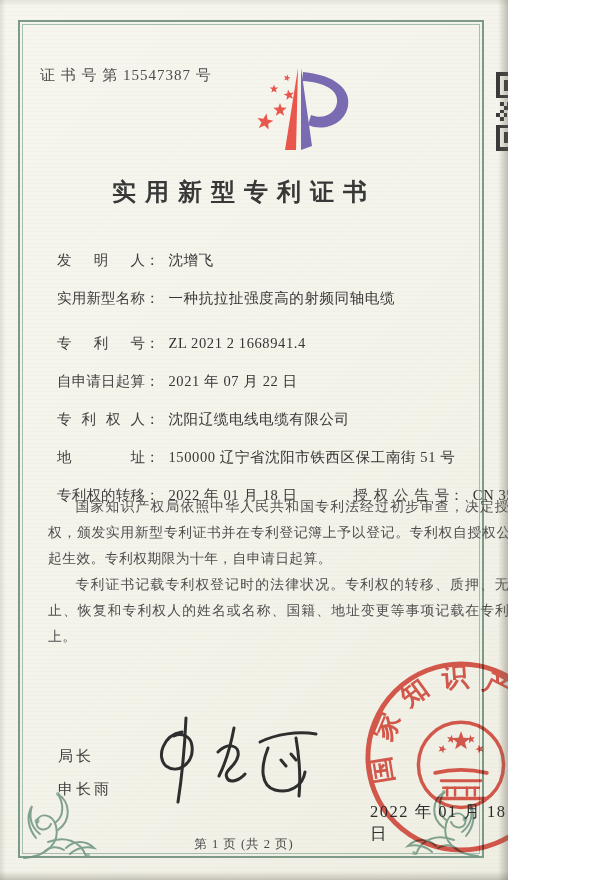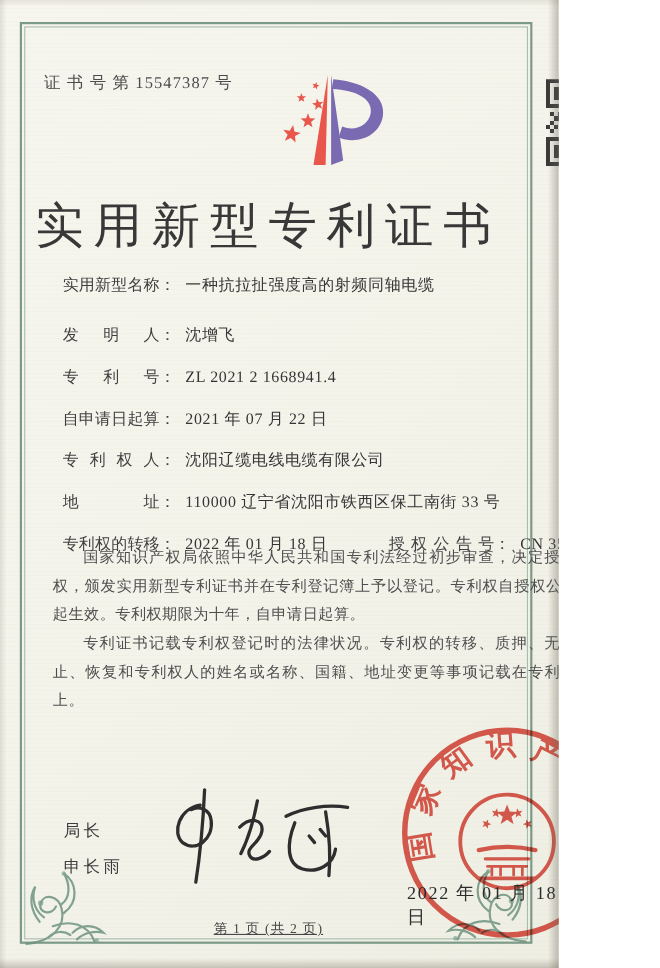--- a/index.html
+++ b/index.html
@@ -21,42 +21,42 @@
 
   .frame-outer{position:absolute;left:18px;top:20px;right:24px;bottom:22px;border:2px solid #7c9a88;}
   .frame-inner{position:absolute;inset:2px;border:1px solid #a6bcac;}
 
   .cert-no{position:absolute;left:40px;top:66px;font-size:15px;color:#4c4c4c;letter-spacing:1px;}
 
   .logo{position:absolute;left:244px;top:64px;width:112px;height:92px;}
   .qr{position:absolute;left:496px;top:72px;width:79px;height:79px;}
 
   .title{position:absolute;left:0;right:20px;top:176px;text-align:center;
-    font-size:44px;font-weight:400;color:#383838;letter-spacing:9px;}
+    font-size:24px;font-weight:700;color:#383838;letter-spacing:9px;}
 
   .fields{position:absolute;left:57px;top:250px;width:505px;font-size:14.5px;color:#3c3c3c;}
   .field-row{line-height:21px;margin-bottom:17px;white-space:nowrap;}
   .field-row.first{margin-bottom:24px;}
   .field-label{display:inline-block;width:88px;text-align:justify;text-align-last:justify;color:#3f3f3f;}
   .field-colon{margin-right:9px;}
   .field-value{letter-spacing:.6px;color:#353535;}
   .pair2{margin-left:40px;}
   .pair2 .field-label{width:96px;margin-left:12px;}
 
   .paras{position:absolute;left:48px;top:494px;width:506px;font-size:13.8px;color:#4e4e4e;
     line-height:26px;text-align:justify;letter-spacing:.4px;}
   .paras p{margin:0;text-indent:2em;}
 
   .signer{position:absolute;left:58px;top:740px;font-size:15px;color:#3c3c3c;letter-spacing:3px;line-height:33px;}
   .sig-hand{position:absolute;left:148px;top:712px;width:185px;height:96px;}
 
   .seal{position:absolute;left:362px;top:658px;width:198px;height:198px;mix-blend-mode:multiply;z-index:3;}
   .seal-date{position:absolute;left:370px;top:801px;font-size:16.5px;color:#2c2c2c;letter-spacing:1.5px;z-index:4;}
 
-  .footer{position:absolute;left:0;right:20px;top:836px;text-align:center;font-size:12.5px;color:#474747;letter-spacing:1px;text-decoration:underline;}
+  .footer{position:absolute;left:0;right:20px;top:836px;text-align:center;font-size:12.5px;color:#474747;letter-spacing:1px;}
 
   .orn{position:absolute;width:96px;height:96px;z-index:1;}
   .orn-bl{left:14px;bottom:16px;}
   .orn-br{right:20px;bottom:18px;transform:scaleX(-1);}
 </style>
 </head>
 <body>
 
 <div id="paper">
 
@@ -226,37 +226,37 @@
       <rect x="15" y="1" width="5" height="5" fill="#f5f4ec"></rect>
       <rect x="16" y="2" width="3" height="3" fill="#3a3a3a"></rect>
       <rect x="0" y="14" width="7" height="7" fill="#3a3a3a"></rect>
       <rect x="1" y="15" width="5" height="5" fill="#f5f4ec"></rect>
       <rect x="2" y="16" width="3" height="3" fill="#3a3a3a"></rect>
     </svg>
 
   <div class="title">实用新型专利证书</div>
 
   <div class="fields">
+    <div class="field-row">
+      <span class="field-label">发明人</span><span class="field-colon">：</span><span class="field-value">沈增飞</span>
+    </div>
     <div class="field-row first">
       <span class="field-label">实用新型名称</span><span class="field-colon">：</span><span class="field-value">一种抗拉扯强度高的射频同轴电缆</span>
     </div>
     <div class="field-row">
-      <span class="field-label">发明人</span><span class="field-colon">：</span><span class="field-value">沈增飞</span>
-    </div>
-    <div class="field-row">
       <span class="field-label">专利号</span><span class="field-colon">：</span><span class="field-value">ZL 2021 2 1668941.4</span>
     </div>
     <div class="field-row">
       <span class="field-label">自申请日起算</span><span class="field-colon">：</span><span class="field-value">2021 年 07 月 22 日</span>
     </div>
     <div class="field-row">
       <span class="field-label">专利权人</span><span class="field-colon">：</span><span class="field-value">沈阳辽缆电线电缆有限公司</span>
     </div>
     <div class="field-row">
-      <span class="field-label">地址</span><span class="field-colon">：</span><span class="field-value">110000 辽宁省沈阳市铁西区保工南街 33 号</span>
+      <span class="field-label">地址</span><span class="field-colon">：</span><span class="field-value">150000 辽宁省沈阳市铁西区保工南街 51 号</span>
     </div>
     <div class="field-row">
       <span>
         <span class="field-label">专利权的转移</span><span class="field-colon">：</span><span class="field-value">2022 年 01 月 18 日</span>
       </span>
       <span class="pair2">
         <span class="field-label">授权公告号</span><span class="field-colon">：</span><span class="field-value">CN 358691141 U</span>
       </span>
     </div>
   </div>

